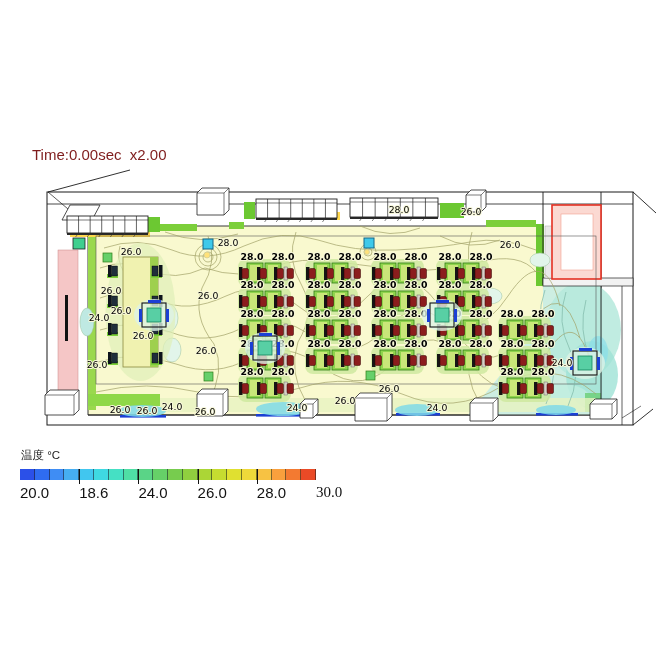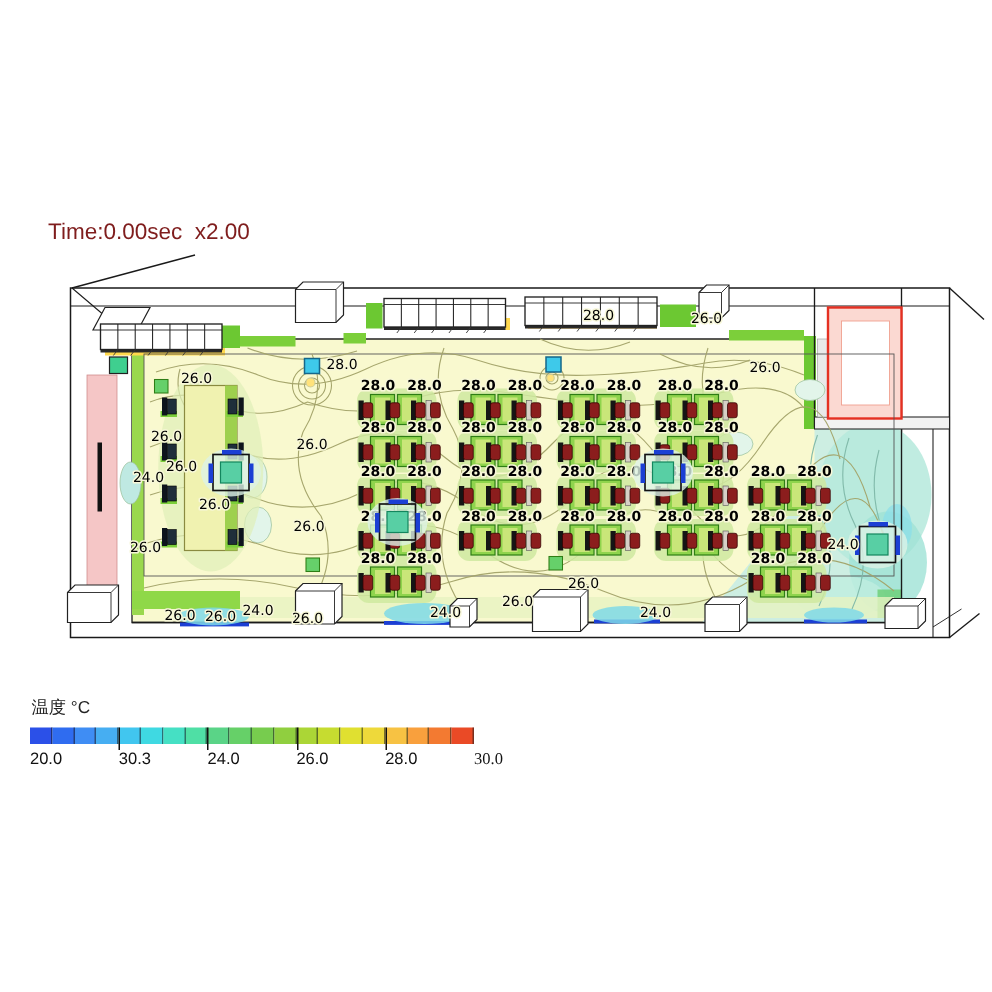--- a/index.html
+++ b/index.html
@@ -4,27 +4,27 @@
 <style>
   html,body{margin:0;padding:0}
   body{width:661px;height:661px;background:#ffffff;position:relative;
        font-family:"Liberation Sans",sans-serif;overflow:hidden}
   .time{position:absolute;left:32px;top:146px;font-size:15px;color:#7f1d1d;white-space:pre}
   #scene-svg{position:absolute;left:0;top:0}
   #scene-svg text{font-family:"DejaVu Sans",sans-serif;font-size:9.3px;fill:#000;
        paint-order:stroke;stroke:#f7f7d8;stroke-width:2px;stroke-linejoin:round}
   #scene-svg text.dl{font-weight:bold}
   .legend{position:absolute;left:20px;top:448px;width:340px}
-  .legend-title{font-size:11.5px;color:#222;margin:16px 0 6px 1px}
+  .legend-title{font-size:11.5px;color:#222;margin:0 0 6px 1px}
   .legend-bar{position:relative;width:296px;height:11px;display:flex}
   .legend-bar .seg{flex:1 1 auto;border-right:1px solid rgba(25,25,25,.55)}
   .legend-bar .seg:last-child{border-right:none}
   .legend-bar .mtick{position:absolute;top:0;width:1px;height:15px;background:#111}
   .legend-ticks{position:relative;width:340px;height:16px;margin-top:4px}
-  .legend-ticks span{position:absolute;top:0;font-size:11px;color:#111}
+  .legend-ticks span{position:absolute;top:0;font-size:15px;color:#111}
 </style>
 </head>
 <body>
 
 <div class="time">Time:0.00sec  x2.00</div>
 
 <svg id="scene-svg" width="661" height="661" viewBox="0 0 661 661">
 
   <g stroke="#1a1a1a" fill="none" stroke-width="1">
     <rect x="47" y="192" width="586" height="233" fill="#ffffff"></rect>
@@ -860,19 +860,19 @@
       <div class="seg" style="background: rgb(249, 160, 61);"></div>
       <div class="seg" style="background: rgb(243, 122, 49);"></div>
       <div class="seg" style="background: rgb(234, 74, 38);"></div>
       <div class="mtick" style="left: 59px;"></div>
       <div class="mtick" style="left: 118px;"></div>
       <div class="mtick" style="left: 178px;"></div>
       <div class="mtick" style="left: 237px;"></div>
     </div>
   <div class="legend-ticks" id="cticks">
       <span style="left: 0px;">20.0</span>
-      <span style="left: 59.2px;">30.3</span>
+      <span style="left: 59.2px;">18.6</span>
       <span style="left: 118.4px;">24.0</span>
       <span style="left: 177.6px;">26.0</span>
       <span style="left: 236.8px;">28.0</span>
       <span style="left: 296px; font-family: Liberation Serif, serif;">30.0</span>
     </div>
 </div>
 
 </body></html>

